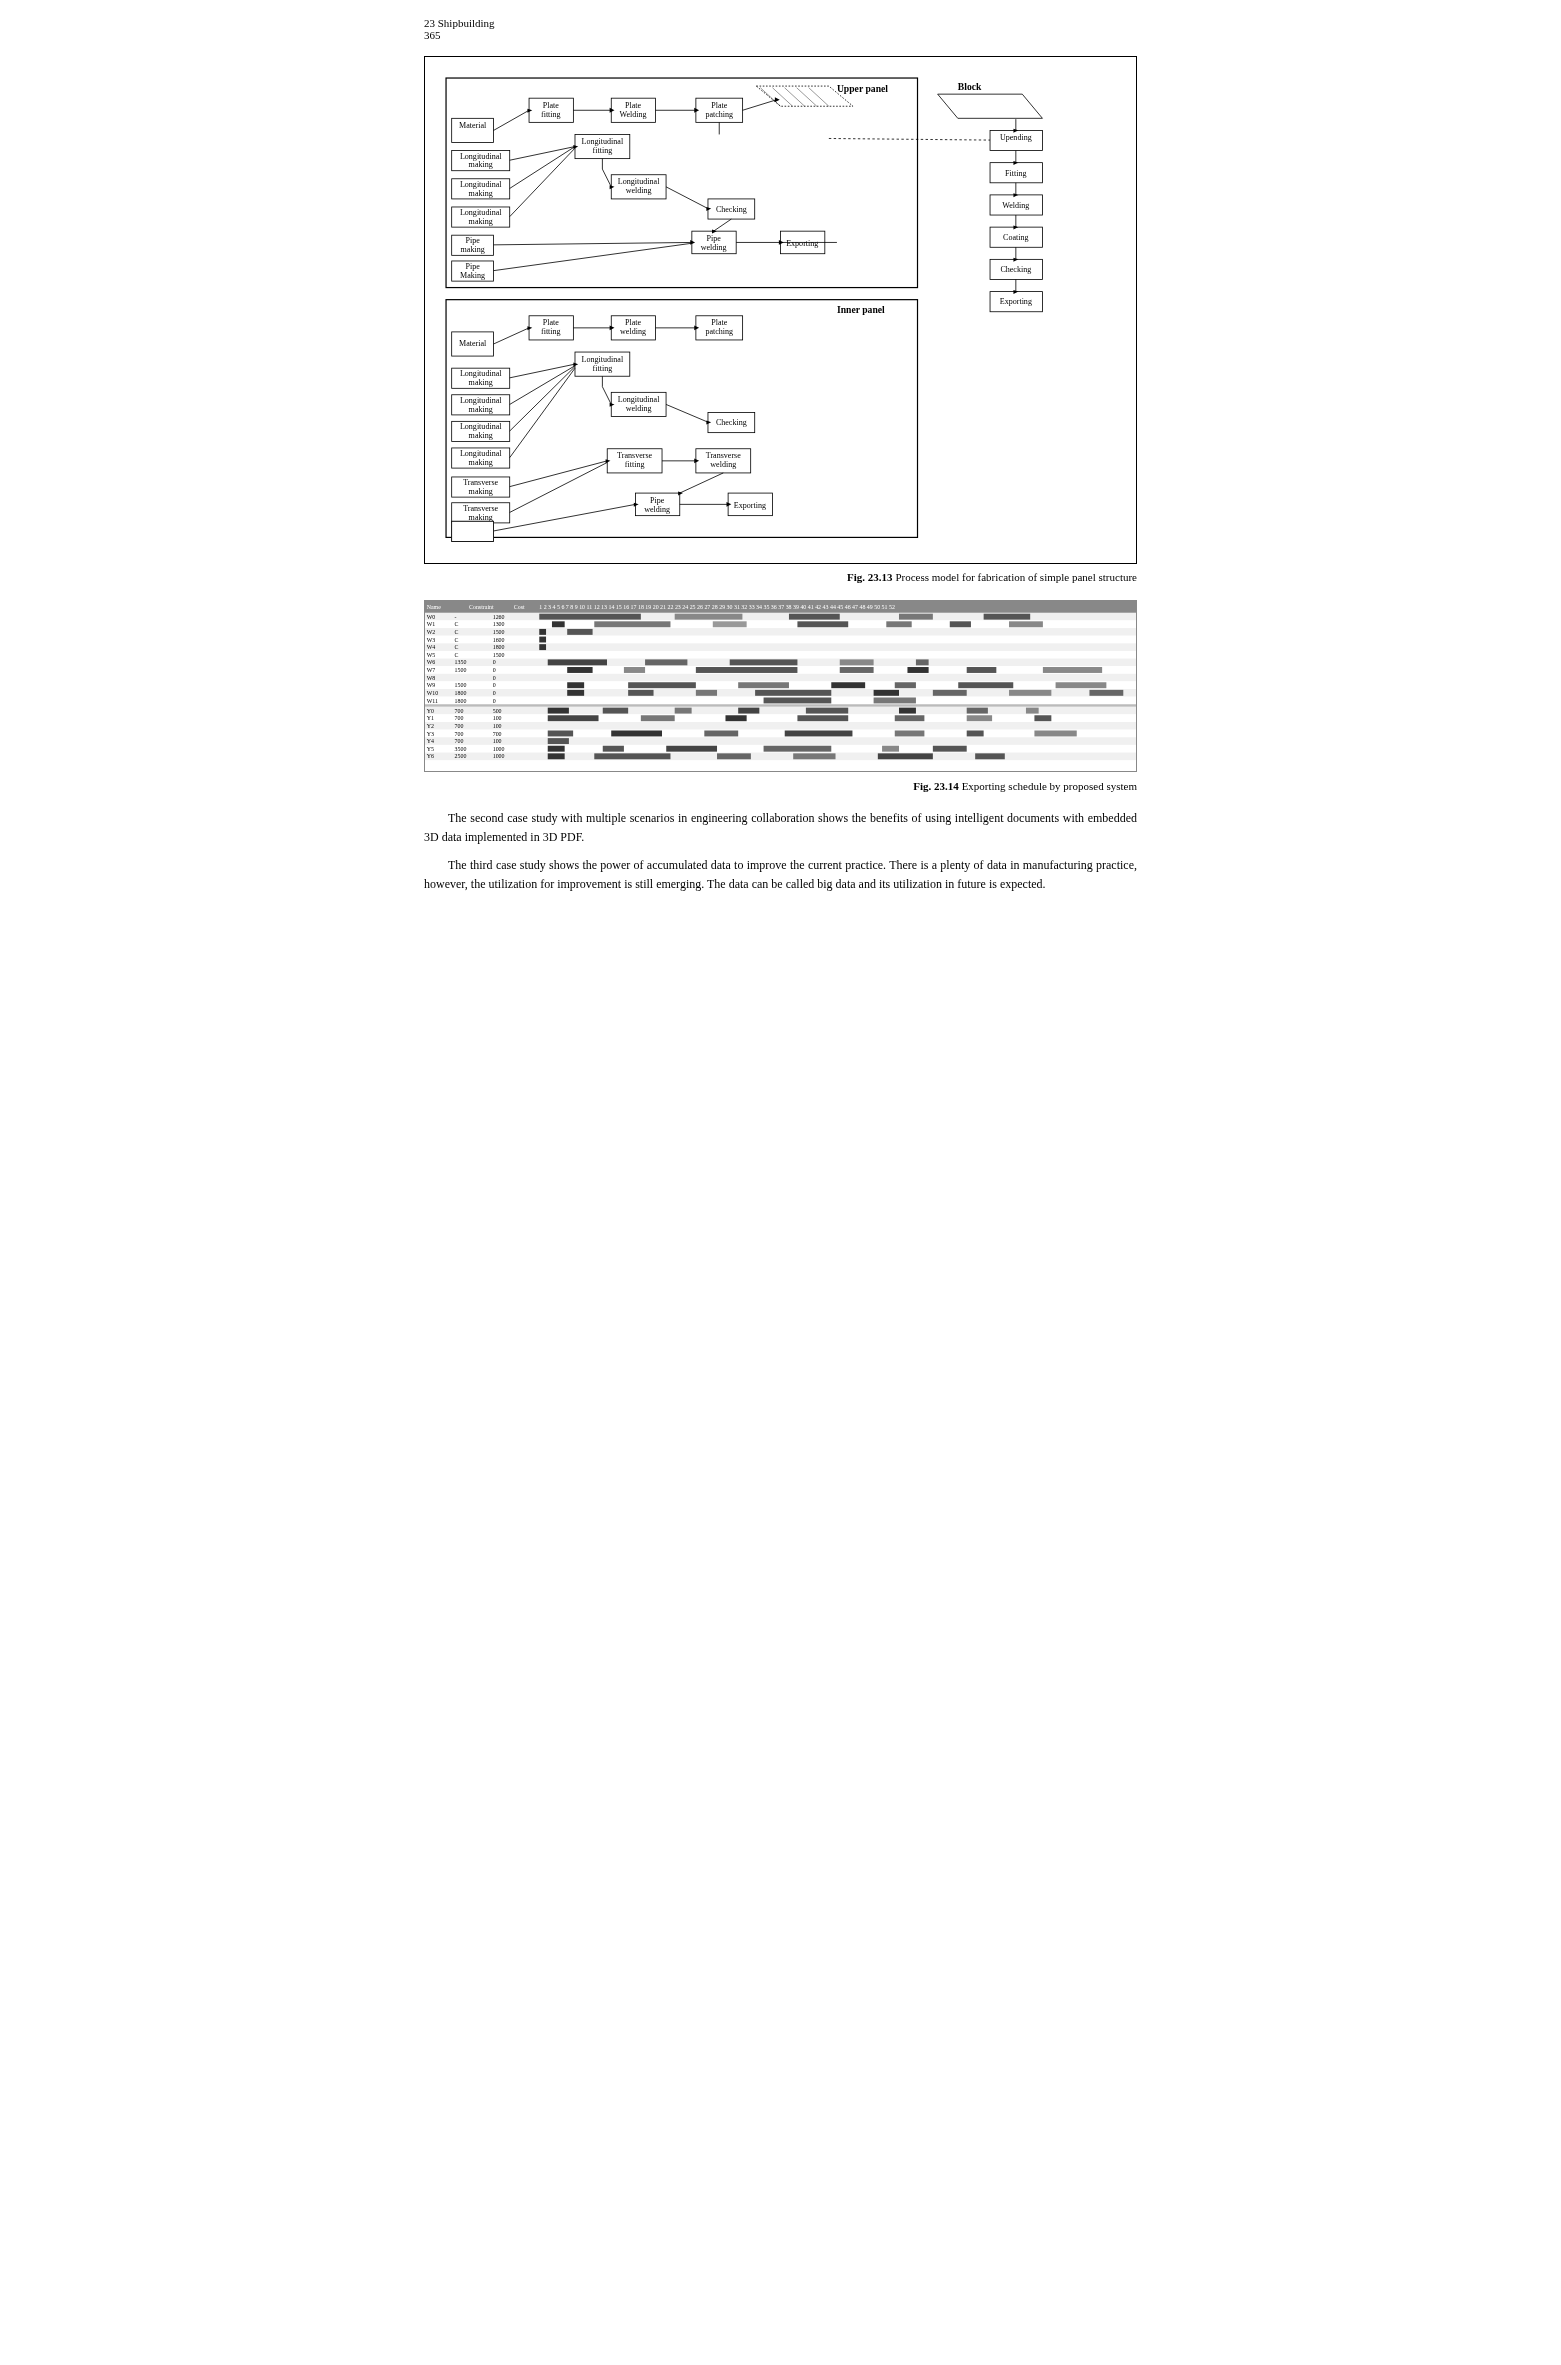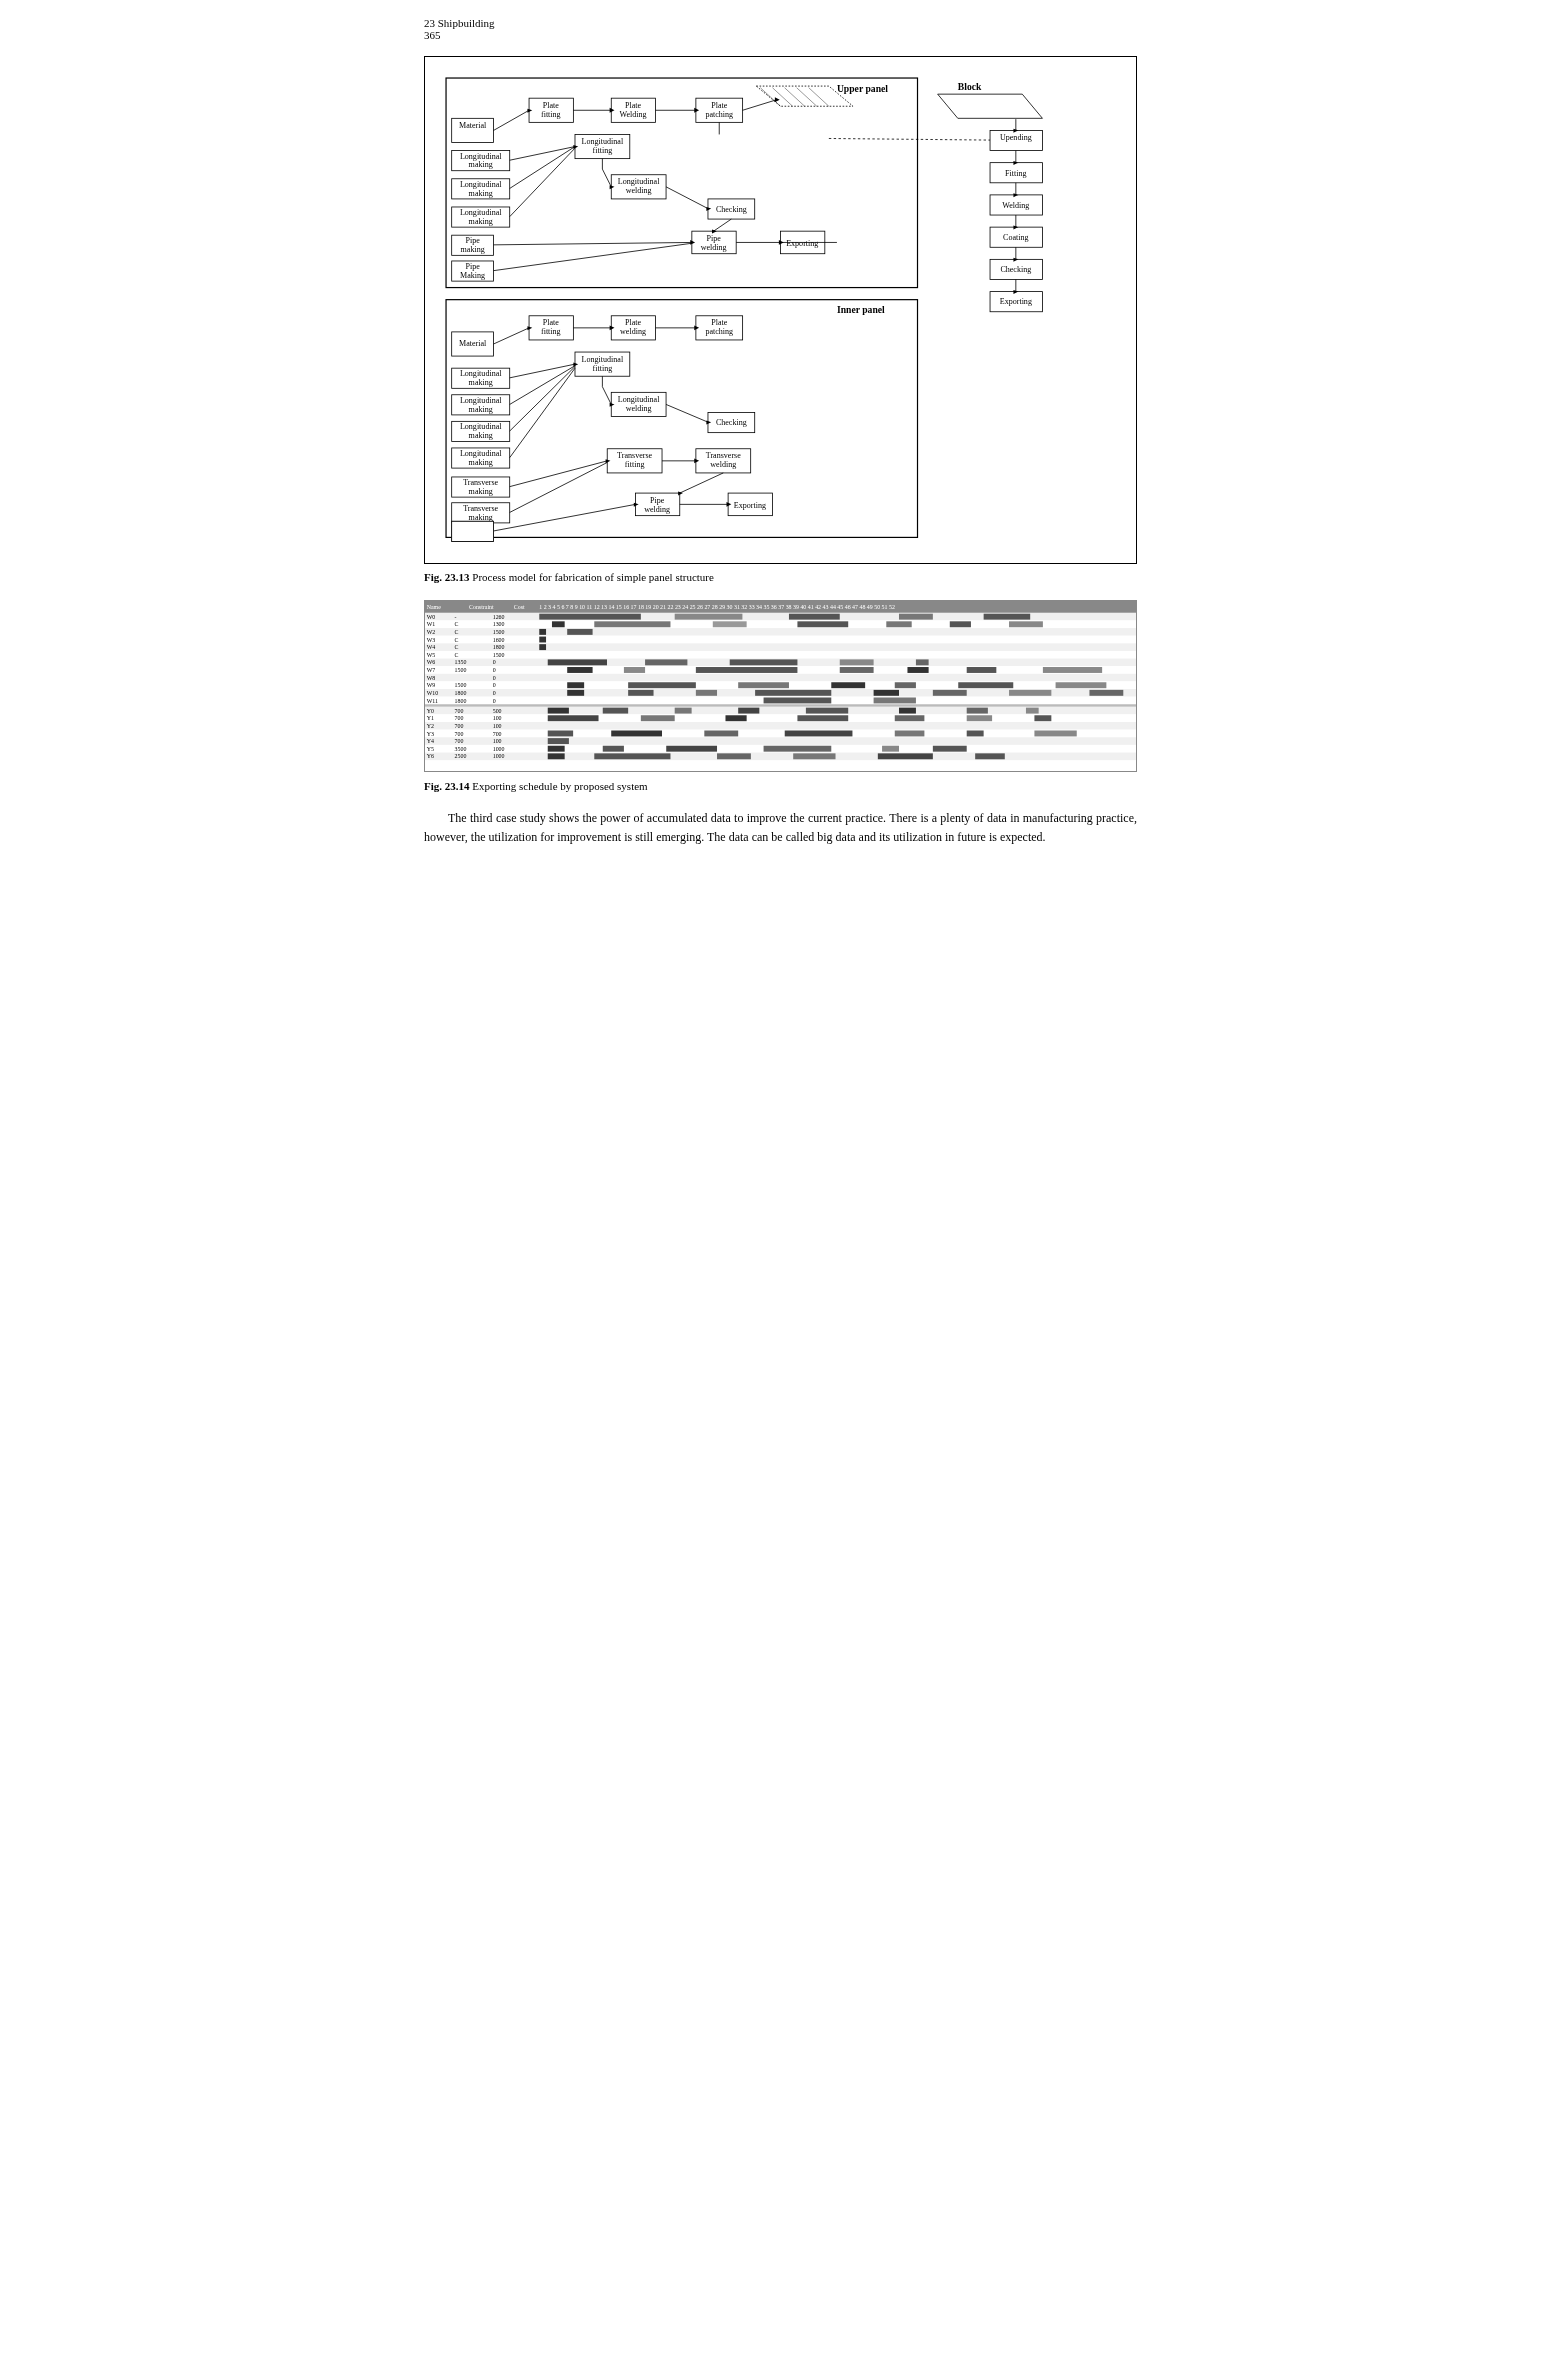--- a/index.html
+++ b/index.html
@@ -17,20 +17,21 @@
       display: flex;
       justify-content: space-between;
       font-size: 11px;
       margin-bottom: 15.3px;
       flex-direction: column;
     }
 
     .fig-caption {
       font-size: 11px;
       margin: 6.8px 0 17px 0;
+      text-align: right;
     }
 
     
     .schedule-table-container {
       border: 0.9px solid #888;
       overflow: hidden;
       margin-bottom: 8.5px;
       background: #f5f5f5;
     }
 
@@ -517,15 +518,16 @@
       <rect x="650" y="180" width="35" height="7" fill="#555"></rect>
     </svg>
   </div>
 </div>
 
 <div class="fig-caption">
   <b>Fig. 23.14</b><span>  Exporting schedule by proposed system</span>
 </div>
 
 <div class="body-text">
+  <p>The second case study with multiple scenarios in engineering collaboration shows the benefits of using intelligent documents with embedded 3D data implemented in 3D PDF.</p>
   <p>The third case study shows the power of accumulated data to improve the current practice. There is a plenty of data in manufacturing practice, however, the utilization for improvement is still emerging. The data can be called big data and its utilization in future is expected.</p>
 </div>
 
 
 </body></html>

